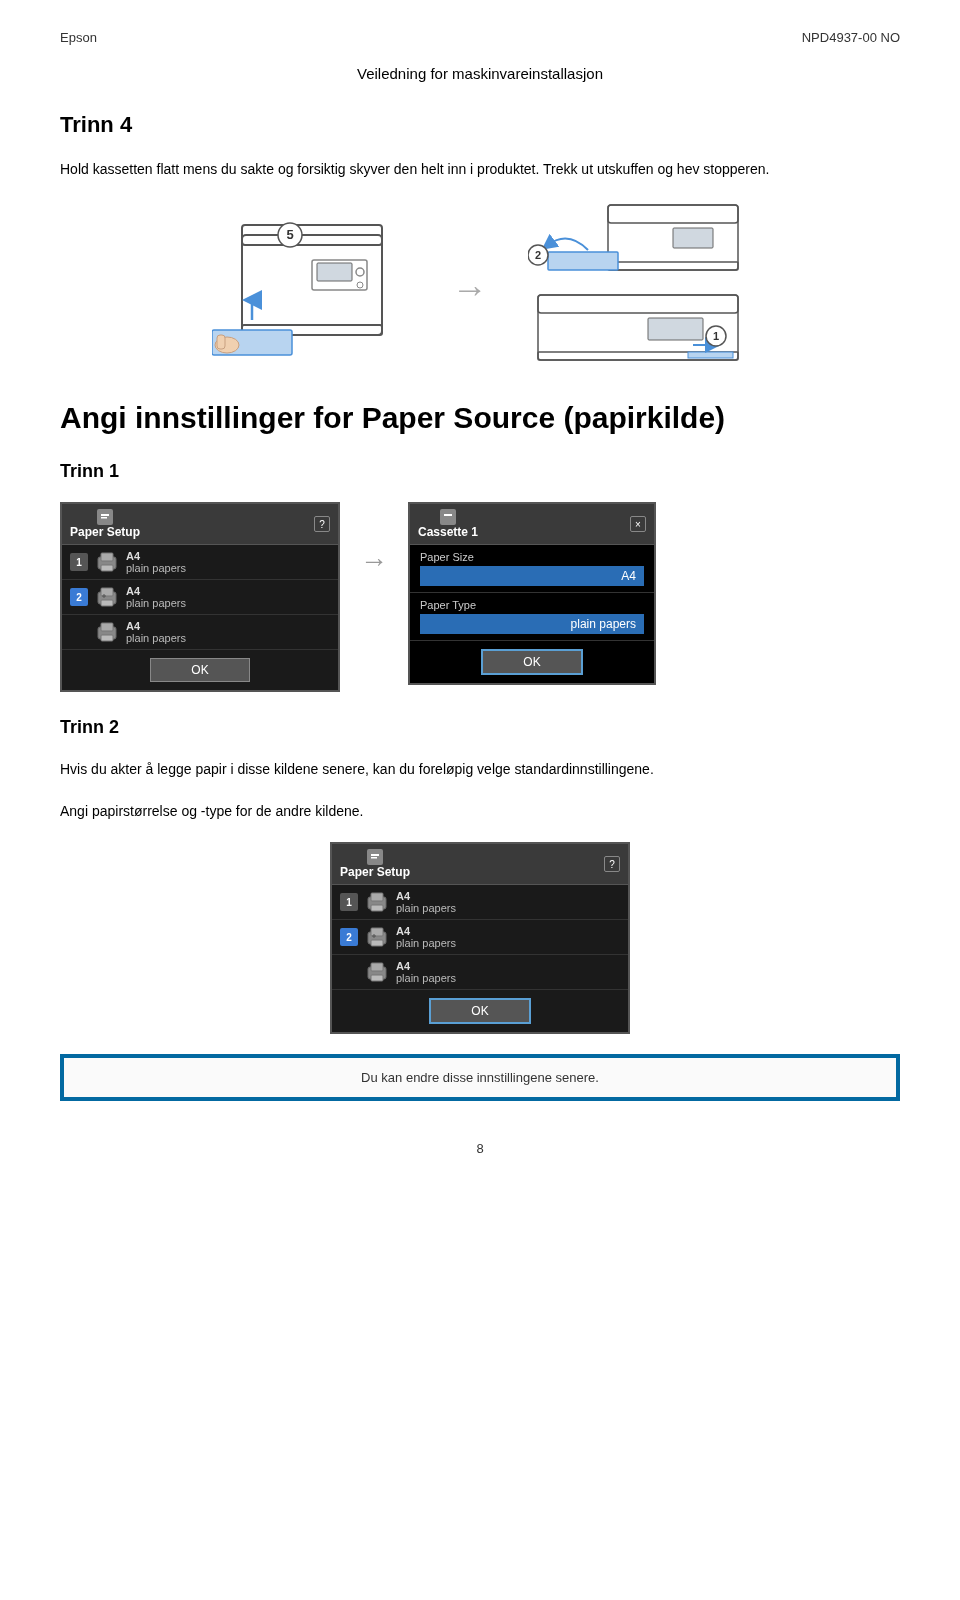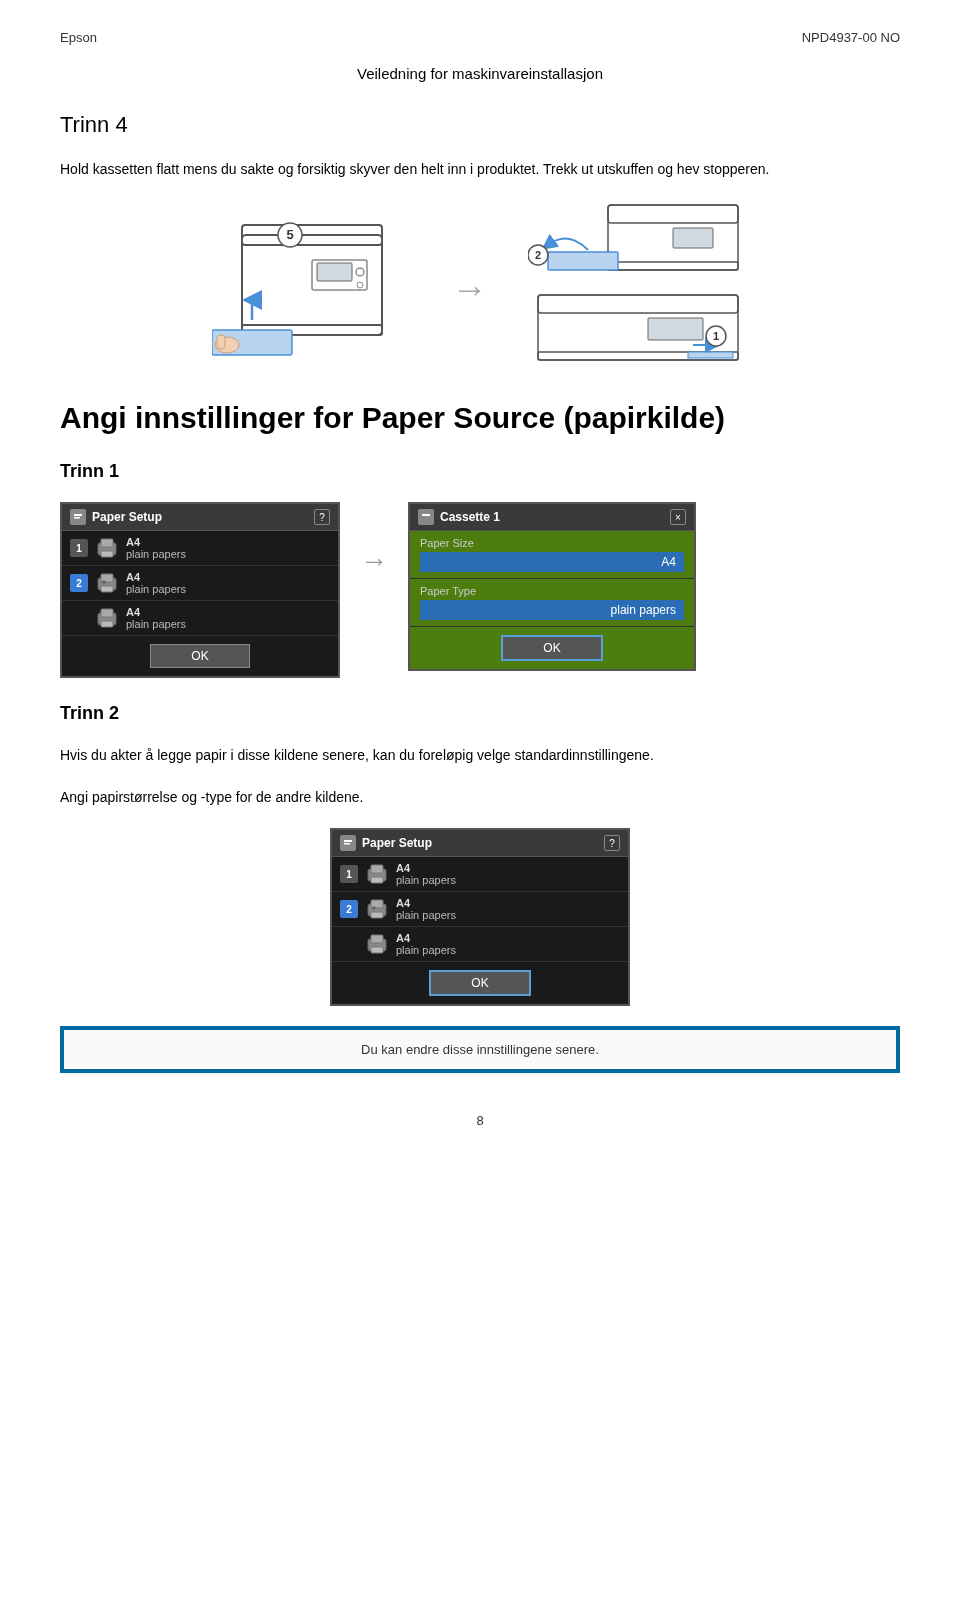--- a/index.html
+++ b/index.html
@@ -35,21 +35,21 @@
 
     .doc-title {
       text-align: center;
       font-size: 15px;
       font-weight: normal;
       margin-bottom: 30px;
     }
 
     .step-heading {
       font-size: 22px;
-      font-weight: normal;
+      font-weight: bold;
       margin-bottom: 10px;
     }
 
     .step-text {
       font-size: 14px;
       margin-bottom: 15px;
       line-height: 1.5;
       margin-top: 21px;
     }
 
@@ -102,24 +102,24 @@
       padding: 5px 8px;
       display: flex;
       align-items: center;
       justify-content: space-between;
       border-bottom: 1px solid #555;
     }
 
     .dialog-title-left {
       display: flex;
       align-items: center;
-      gap: 6px;
       font-size: 12px;
       font-weight: bold;
       color: #fff;
+      flex-direction: column;
     }
 
     .dialog-title-icon {
       width: 16px;
       height: 16px;
       background: #888;
       border-radius: 2px;
       display: flex;
       align-items: center;
       justify-content: center;
@@ -193,22 +193,22 @@
       color: #fff;
       border: 1px solid #888;
       padding: 4px 40px;
       font-size: 12px;
       cursor: pointer;
     }
 
     
     .cassette-dialog {
       border: 2px solid #555;
-      background: #4d7c0f;
-      width: 288px;
+      background: #000000;
+      width: 248px;
       font-size: 12px;
       color: #fff;
     }
 
     .cassette-title-bar {
       background: #3a3a3a;
       padding: 5px 8px;
       display: flex;
       align-items: center;
       justify-content: space-between;

